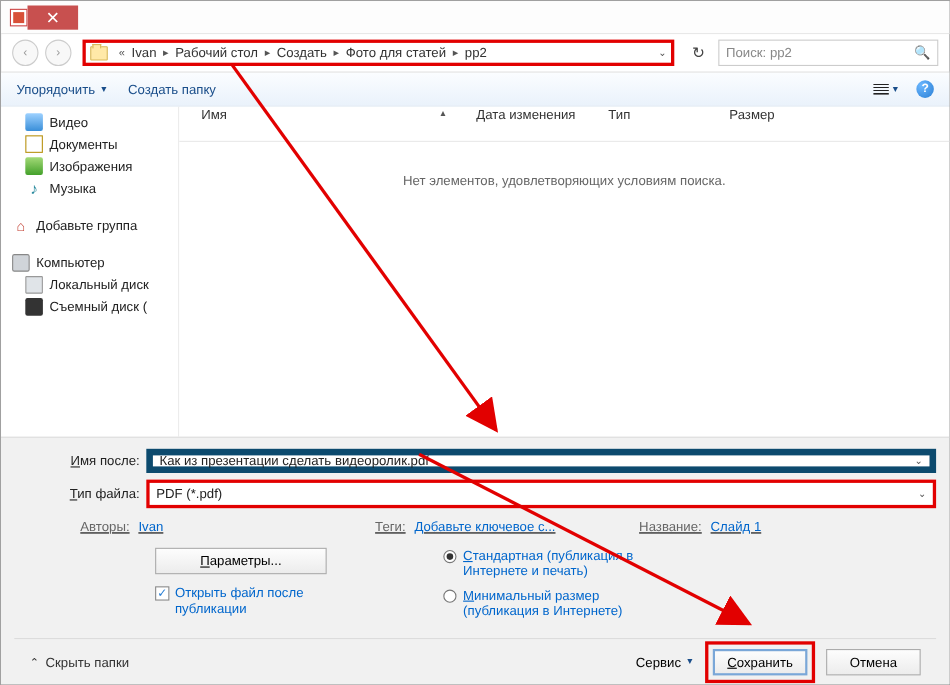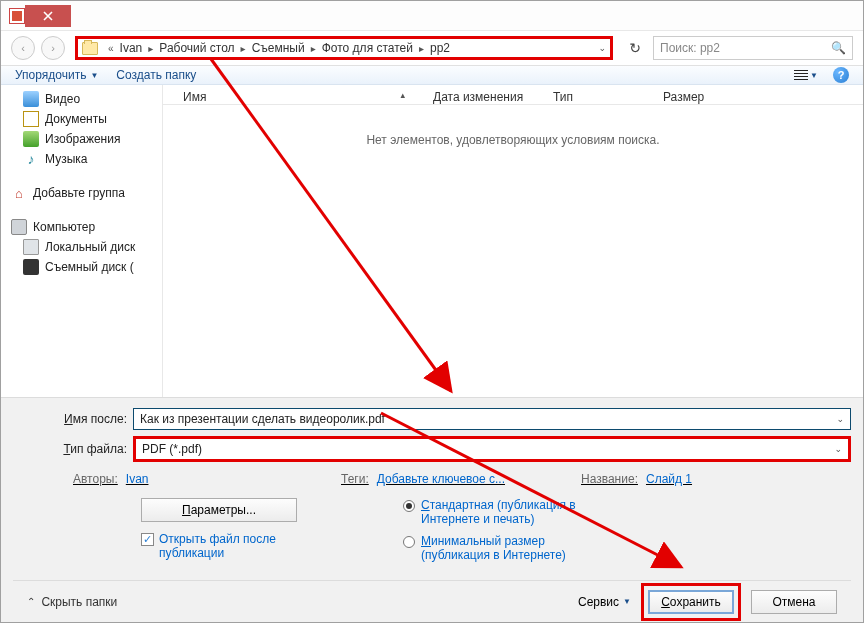--- a/index.html
+++ b/index.html
@@ -17,21 +17,21 @@
   .addr-wrap { flex:1; display:flex; align-items:center; height:24px; border:3px solid #e20000; background:#fff; padding:0 4px; margin:0 4px; }
   .folder-ico { width:16px; height:13px; background:#ffe9a8; border:1px solid #d7b85a; border-radius:1px; margin-right:6px; position:relative; }
   .folder-ico::before { content:""; position:absolute; top:-3px; left:1px; width:6px; height:3px; background:#ffe9a8; border:1px solid #d7b85a; border-bottom:none; }
   .crumb { color:#333; padding:0 2px; }
   .crumb-sep { color:#555; padding:0 4px; font-size:10px; }
   .crumb-dd { color:#555; margin-left:auto; font-size:9px; }
   .refresh { width:24px; height:24px; display:flex; align-items:center; justify-content:center; color:#444; font-size:14px; }
   .searchbox { width:200px; height:24px; border:1px solid #ccc; display:flex; align-items:center; padding:0 6px; color:#888; background:#fff; }
   .searchbox span:first-child { flex:1; }
   
-  .toolbar { height:20px; background:linear-gradient(#fbfdff,#eaf2fb); border-top:1px solid #e1e1e1; border-bottom:1px solid #d9e4f0; display:flex; align-items:center; padding:0 14px; gap:18px; }
+  .toolbar { height:32px; background:linear-gradient(#fbfdff,#eaf2fb); border-top:1px solid #e1e1e1; border-bottom:1px solid #d9e4f0; display:flex; align-items:center; padding:0 14px; gap:18px; }
   .tb-item { color:#1a4e8a; display:flex; align-items:center; gap:4px; cursor:default; }
   .tb-sep { color:#1a4e8a; font-size:8px; }
   .tb-right { margin-left:auto; display:flex; align-items:center; gap:10px; color:#355; }
   .view-btn { display:flex; align-items:center; gap:2px; border:1px solid transparent; padding:2px 4px; }
   .view-ico { width:14px; height:10px; background:repeating-linear-gradient(#222 0 1px, transparent 1px 3px); }
   .help-ico { width:16px; height:16px; border-radius:50%; background:radial-gradient(circle at 30% 30%, #6bb7ff, #2a7fd4); color:#fff; display:flex; align-items:center; justify-content:center; font-size:11px; font-weight:bold; }
   
   .body-area { flex:1; display:flex; min-height:0; }
   .sidebar { width:162px; background:#fff; border-right:1px solid #e8e8e8; padding:4px 0; overflow:hidden; }
   .side-item { display:flex; align-items:center; gap:6px; padding:2px 4px 2px 22px; color:#222; white-space:nowrap; height:20px; }
@@ -42,30 +42,30 @@
   .ico-doc { background:#fff; border:1px solid #b99312; }
   .ico-img { background:linear-gradient(#a3d977,#44a12b); border-radius:2px; }
   .ico-mus { color:#2a8a9e; font-size:14px; }
   .ico-home { color:#c0392b; font-size:13px; }
   .ico-comp { background:#d0d4d9; border:1px solid #888; border-radius:2px; }
   .ico-disk { background:#e0e4e8; border:1px solid #999; border-radius:1px; }
   .ico-cd { width:14px; height:14px; background:radial-gradient(circle,#fff 20%,#bbb 21% 45%,#e1e1e1 46%); border-radius:50%; }
   .ico-usb { background:#333; border-radius:2px; }
   
   .main-pane { flex:1; display:flex; flex-direction:column; background:#fff; }
-  .col-headers { height:20px; border-bottom:1px solid #e8e8e8; display:flex; align-items:flex-end; padding-left:10px; color:#333; }
+  .col-headers { height:32px; border-bottom:1px solid #e8e8e8; display:flex; align-items:flex-start; padding-left:10px; color:#333; }
   .col-h { padding:0 10px; text-align:left; }
   .col-sort { font-size:9px; color:#555; margin-left:auto; padding-right:8px; }
   .empty-msg { color:#666; text-align:center; padding-top:28px; }
   
   .bottom { background:#f1f1f1; border-top:1px solid #dcdcdc; padding:10px 12px 0 12px; }
   .field-row { display:flex; align-items:center; margin-bottom:6px; }
   .field-label { width:120px; text-align:right; padding-right:6px; color:#222; }
   .und { text-decoration:underline; }
-  .combobox { flex:1; height:22px; border:1px solid #0c4a6e; background:#fff; display:flex; align-items:center; padding:0 6px; color:#222; position:relative; }
+  .combobox { flex:1; height:22px; border:6px solid #0c4a6e; background:#fff; display:flex; align-items:center; padding:0 6px; color:#222; position:relative; }
   .combobox .dd { margin-left:auto; font-size:9px; color:#555; }
   .combobox.highlight { border:3px solid #e20000; height:26px; }
   
   .meta-row { display:flex; padding:4px 0 8px 0;text-decoration:underline; }
   .meta-block { display:flex; gap:8px; align-items:center; }
   .meta-block:nth-child(1){ margin-left:60px; width:268px; }
   .meta-block:nth-child(2){ width:240px; }
   .meta-label { color:#666; }
   .meta-link { color:#0066cc; }
   
@@ -110,21 +110,21 @@
   <div class="navbar">
     <div class="nav-btn">‹</div>
     <div class="nav-btn">›</div>
     <div class="addr-wrap">
       <span class="folder-ico"></span>
       <span class="crumb-sep">«</span>
       <span class="crumb">Ivan</span>
       <span class="crumb-sep">▸</span>
       <span class="crumb">Рабочий стол</span>
       <span class="crumb-sep">▸</span>
-      <span class="crumb">Съемный</span>
+      <span class="crumb">Создать</span>
       <span class="crumb-sep">▸</span>
       <span class="crumb">Фото для статей</span>
       <span class="crumb-sep">▸</span>
       <span class="crumb">pp2</span>
       <span class="crumb-dd">⌄</span>
     </div>
     <div class="refresh">↻</div>
     <div class="searchbox">
       <span>Поиск: pp2</span>
       <span>🔍</span>

